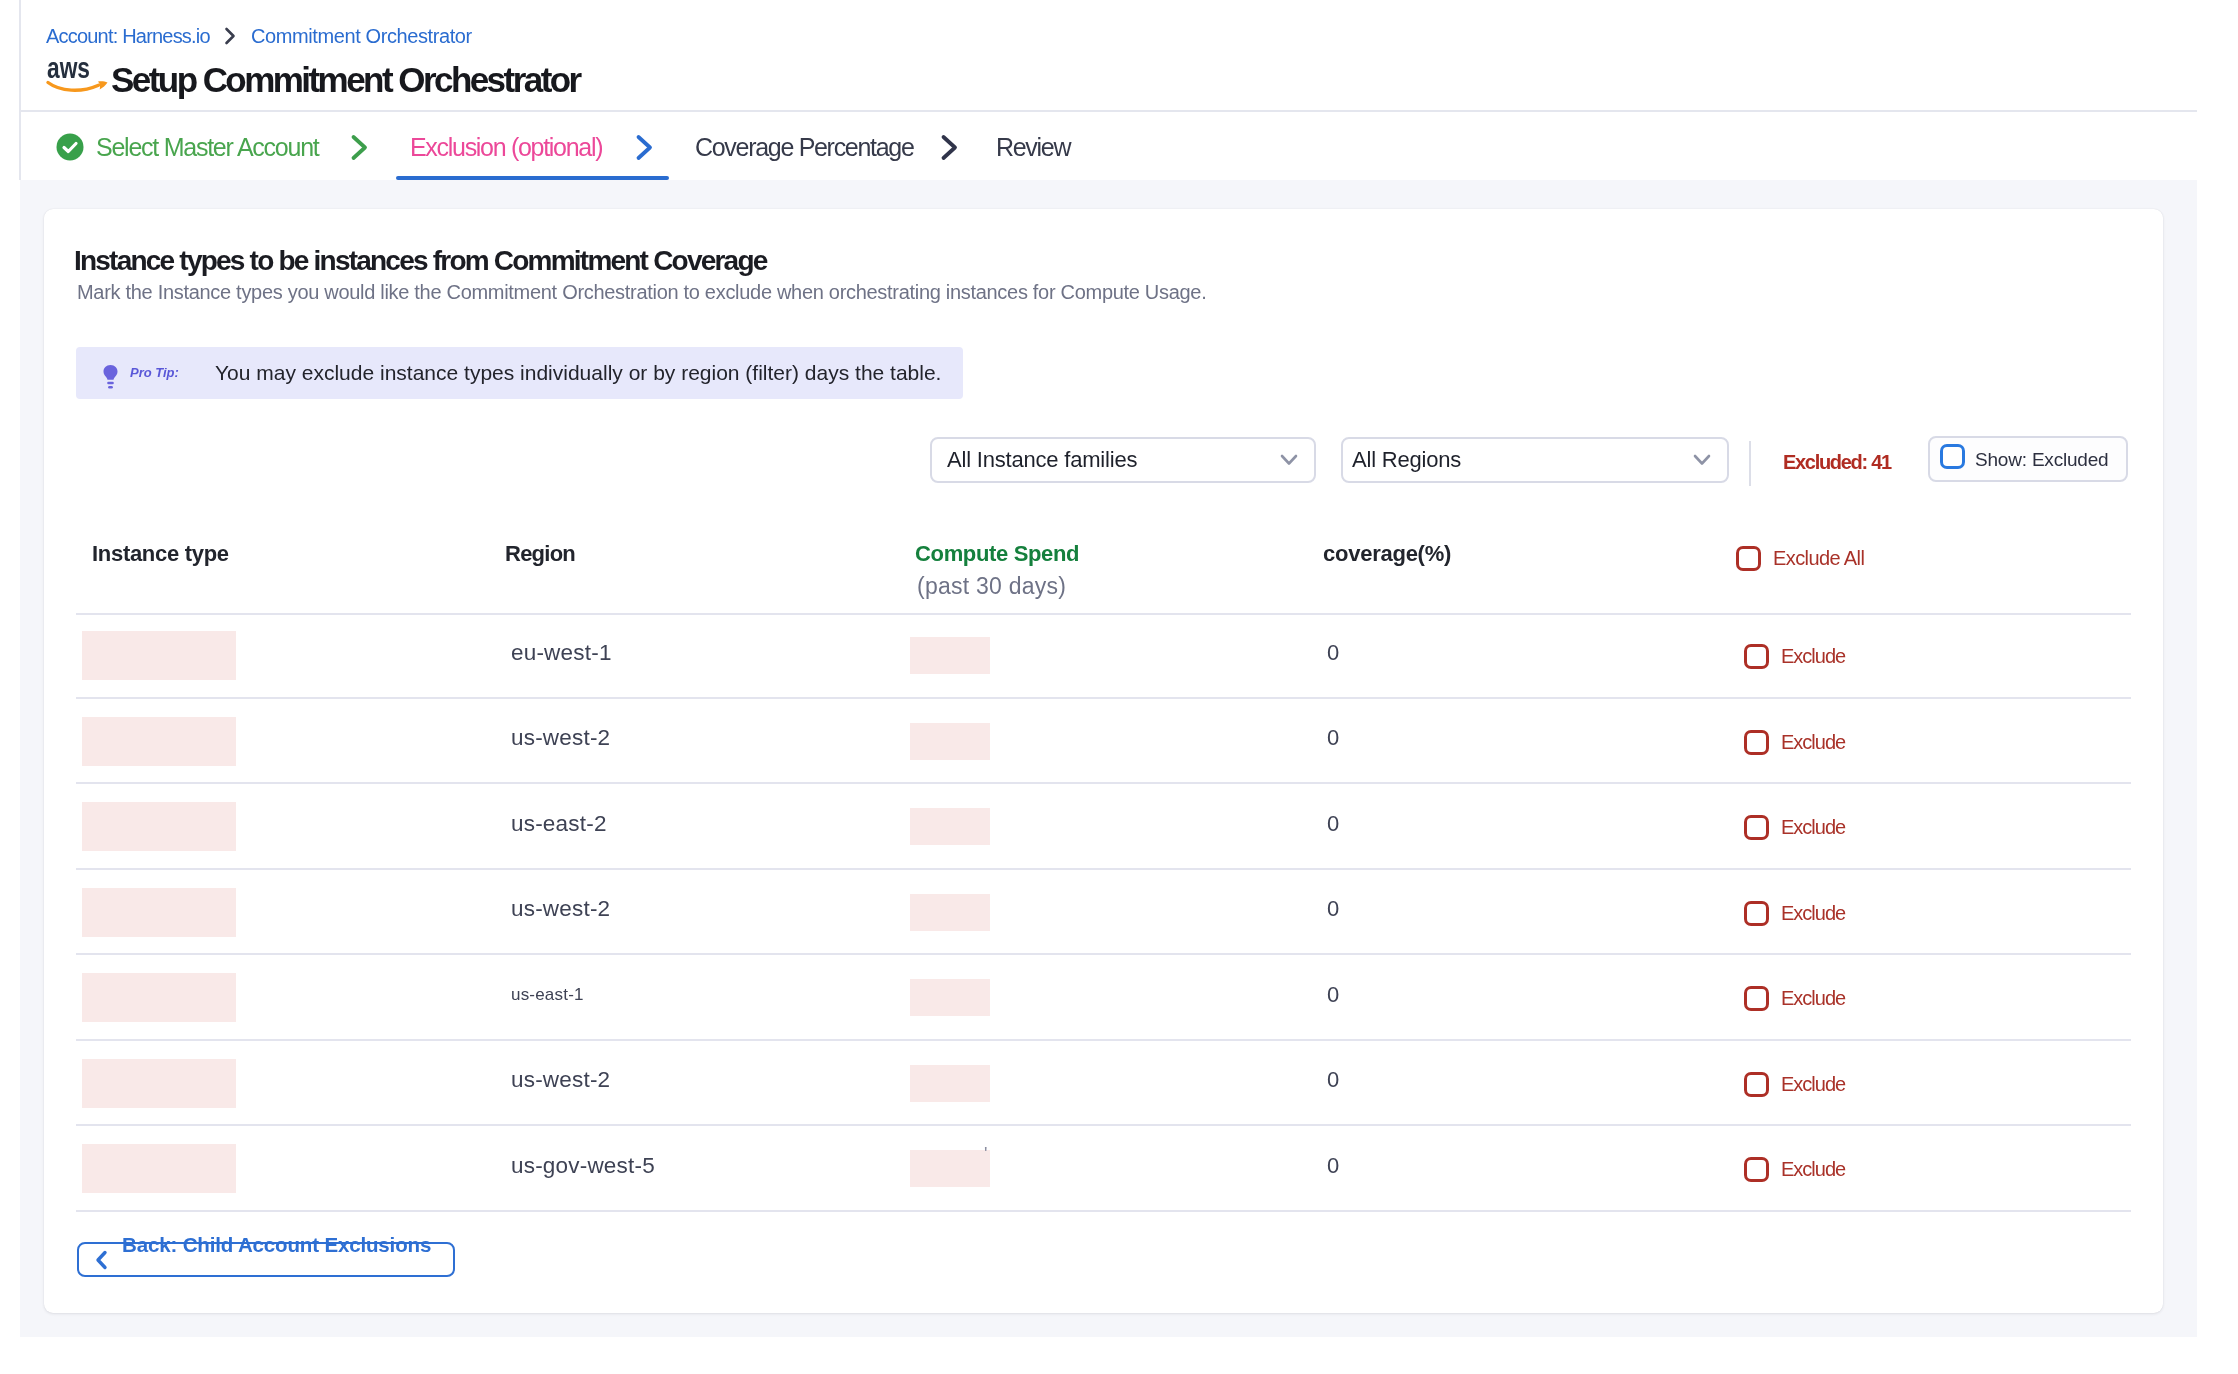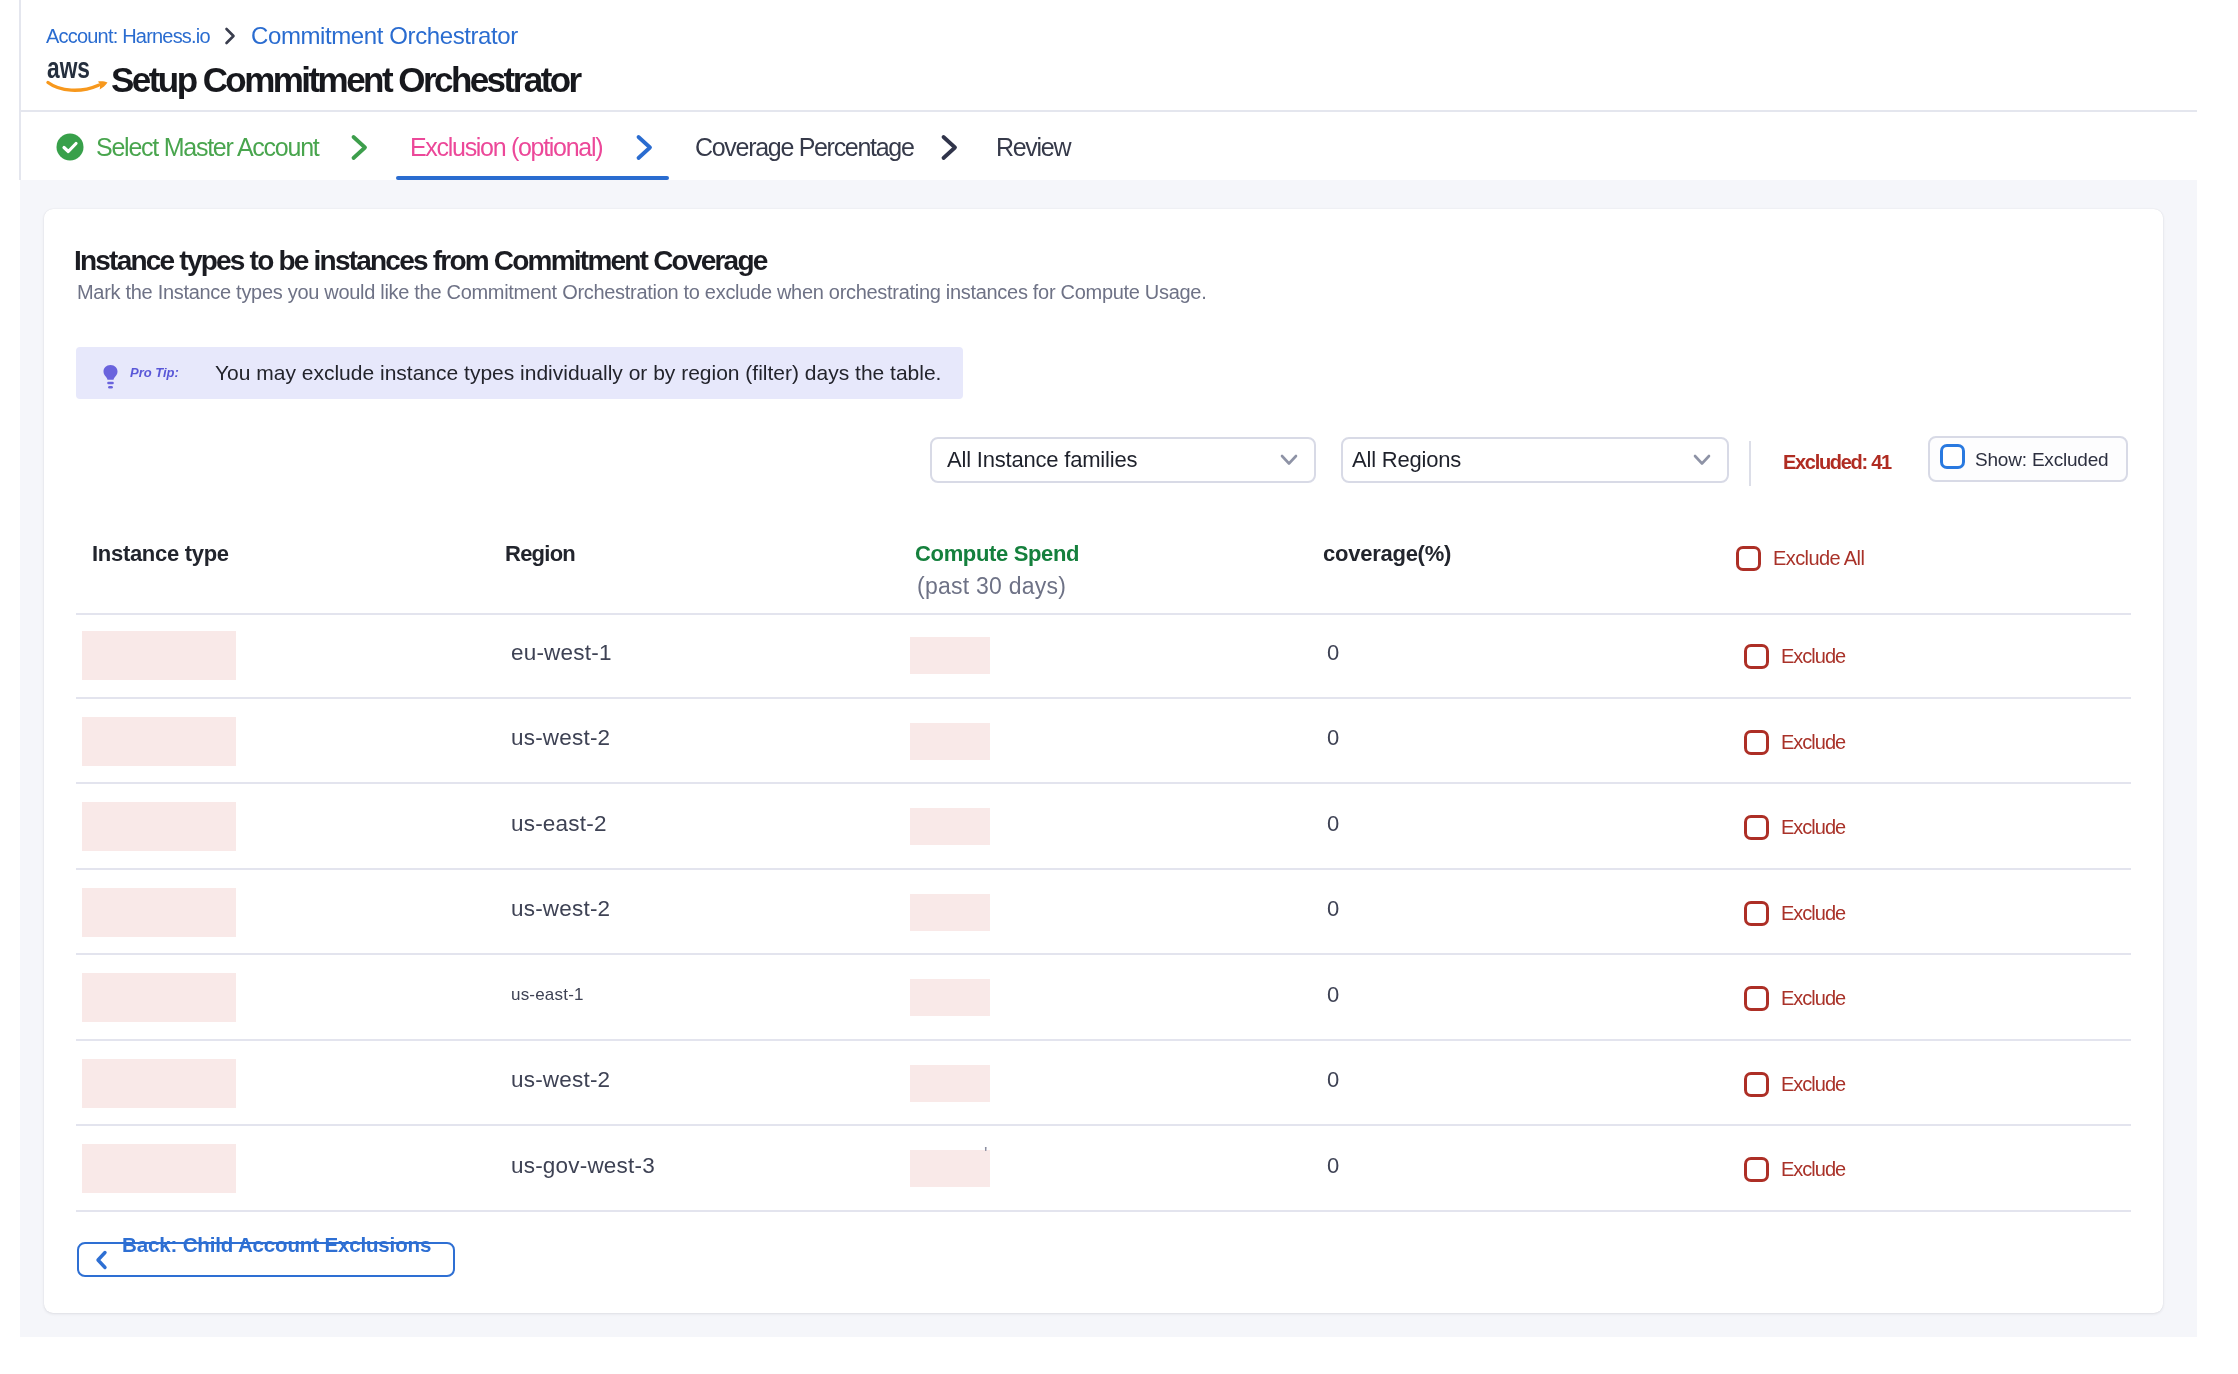--- a/index.html
+++ b/index.html
@@ -12,21 +12,21 @@
 <div class="abs" style="left:20px; top:180px; width:2177px; height:1157px; background:#f5f6fa;"></div>
 
 <div class="abs" style="left:19px; top:0px; width:2px; height:180px; background:#e4e6ee;"></div>
 
 <div class="abs" style="left:20px; top:110px; width:2177px; height:2px; background:#e4e6ee;"></div>
 
 <div class="abs" style="left:46px; top:23px; height:26px; line-height:26px; font-size:20px; letter-spacing:-0.8px; color:#2a6cd0; white-space:nowrap;">Account: Harness.io</div>
 <svg class="abs" style="left:224px; top:27px;" width="12" height="18" viewBox="0 0 12 18">
     <path d="M2.5 2 L9.5 9 L2.5 16" fill="none" stroke="#3a3e4e" stroke-width="2.6" stroke-linecap="round" stroke-linejoin="round"></path>
   </svg>
-<div class="abs" style="left:251px; top:23px; height:26px; line-height:26px; font-size:24px; letter-spacing:-0.4px; color:#2a6cd0; white-space:nowrap;">Commitment Orchestrator</div>
+<div class="abs" style="left:251px; top:23px; height:26px; line-height:26px; font-size:20px; letter-spacing:-0.4px; color:#2a6cd0; white-space:nowrap;">Commitment Orchestrator</div>
 
 <svg class="abs" style="left:45px; top:52px;" width="66" height="44" viewBox="0 0 66 44">
   <text x="2" y="26" textLength="43" lengthAdjust="spacingAndGlyphs" font-family="Liberation Sans" font-weight="bold" font-size="30" fill="#252f3e">aws</text>
   <path d="M3 30.5 C 15 39.5, 36 41, 53.5 33.2" fill="none" stroke="#f7981d" stroke-width="3.4" stroke-linecap="round"></path>
   <path d="M53 29.5 C 56.3 28.8, 60 29.3, 62.5 30.6 C 60.7 33.5, 57.7 36, 54.7 37.4 C 55.4 34.7, 55 31.9, 53 29.5 Z" fill="#f7981d"></path>
 </svg>
 
 <div class="abs" style="left:111px; top:59px; height:42px; line-height:42px; font-size:35px; letter-spacing:-2.55px; font-weight:bold; color:#17181d; white-space:nowrap;">Setup Commitment Orchestrator</div>
 
 <div class="abs" style="left:56px; top:133px; width:28px; height:28px;">
@@ -136,19 +136,19 @@
 <div class="abs" style="left:1781px; top:986px; height:25px; line-height:25px; font-size:20px; letter-spacing:-1px; color:#a93229; white-space:nowrap;">Exclude</div>
 <div class="abs" style="left:76px; top:1040.5px; width:2055px; height:85.5px; border-top:0px solid #e3e4ee; border-bottom:2px solid #e3e4ee;"></div>
 <div class="abs" style="left:82px; top:1058.5px; width:154px; height:49px; background:#f9e9e8;"></div>
 <div class="abs" style="left:511px; top:1067px; height:26px; line-height:26px; font-size:22.5px; letter-spacing:0.2px; color:#3e4254; white-space:nowrap;">us-west-2</div>
 <div class="abs" style="left:910px; top:1064.5px; width:80px; height:37px; background:#f9e9e8;"></div>
 <div class="abs" style="left:1327px; top:1067px; height:26px; line-height:26px; font-size:22px; color:#3e4254;">0</div>
 <div class="abs" style="left:1744px; top:1071.5px; width:25px; height:25px; border:3px solid #ad2f26; border-radius:7px; background:#fff;"></div>
 <div class="abs" style="left:1781px; top:1071.5px; height:25px; line-height:25px; font-size:20px; letter-spacing:-1px; color:#a93229; white-space:nowrap;">Exclude</div>
 <div class="abs" style="left:76px; top:1126px; width:2055px; height:85.5px; border-top:0px solid #e3e4ee; border-bottom:2px solid #e3e4ee;"></div>
 <div class="abs" style="left:82px; top:1144px; width:154px; height:49px; background:#f9e9e8;"></div>
-<div class="abs" style="left:511px; top:1152.5px; height:26px; line-height:26px; font-size:22.5px; letter-spacing:0.2px; color:#3e4254; white-space:nowrap;">us-gov-west-3</div>
+<div class="abs" style="left:511px; top:1152.5px; height:26px; line-height:26px; font-size:22.5px; letter-spacing:0.2px; color:#3e4254; white-space:nowrap;">us-gov-west-5</div>
 <div class="abs" style="left:910px; top:1150px; width:80px; height:37px; background:#f9e9e8;"></div>
 <div class="abs" style="left:1327px; top:1152.5px; height:26px; line-height:26px; font-size:22px; color:#3e4254;">0</div>
 <div class="abs" style="left:1744px; top:1157px; width:25px; height:25px; border:3px solid #ad2f26; border-radius:7px; background:#fff;"></div>
 <div class="abs" style="left:1781px; top:1157px; height:25px; line-height:25px; font-size:20px; letter-spacing:-1px; color:#a93229; white-space:nowrap;">Exclude</div>
 <div class="abs" style="left:984px; top:1144px; width:7px; height:14px; font-size:18px; color:#8a8da0;">'</div>
 </div>
 
 </body></html>

